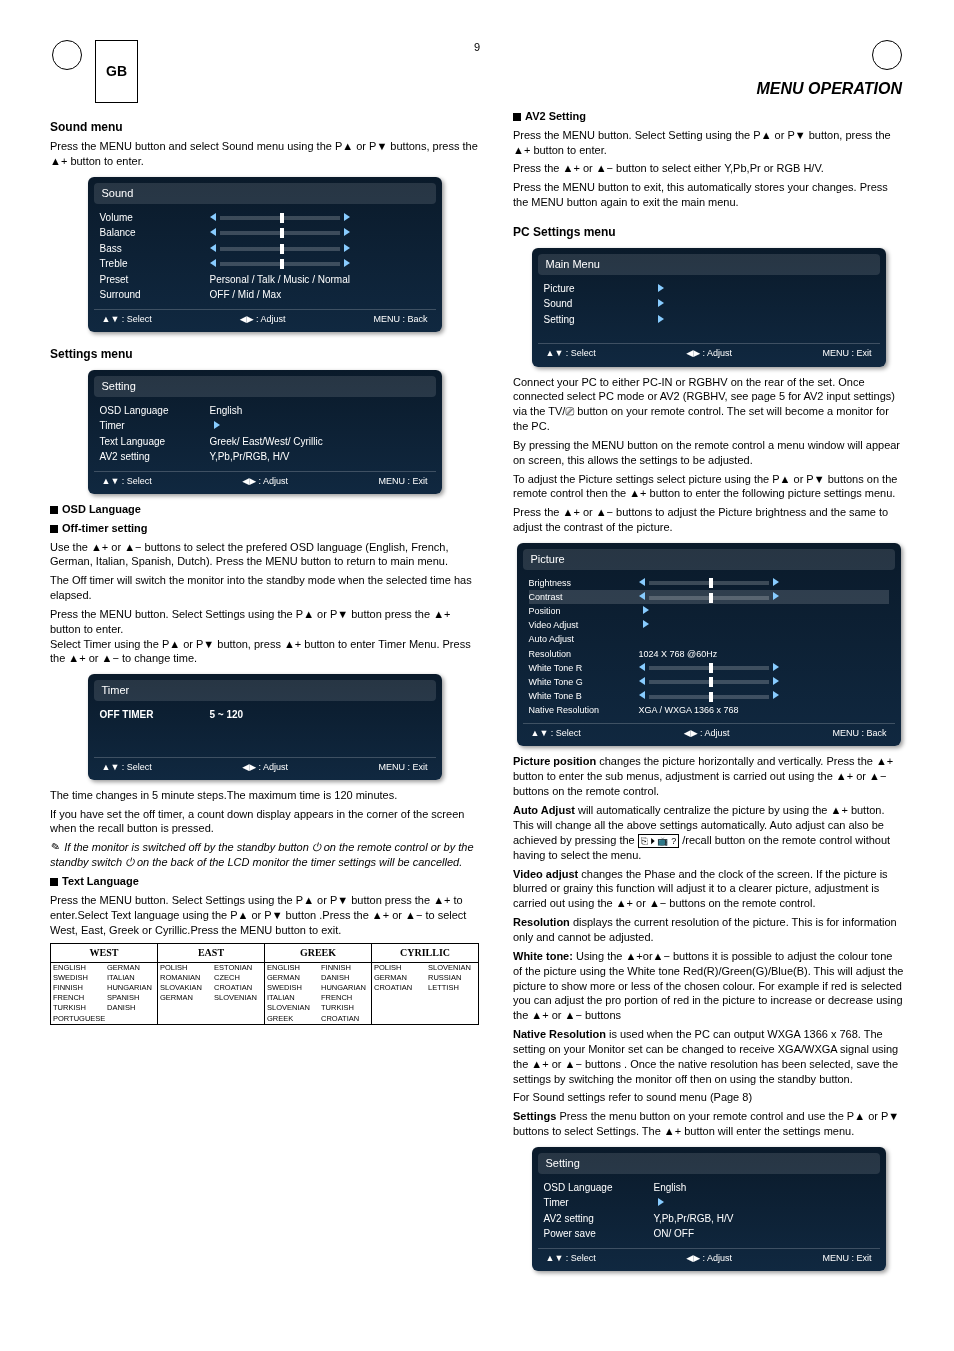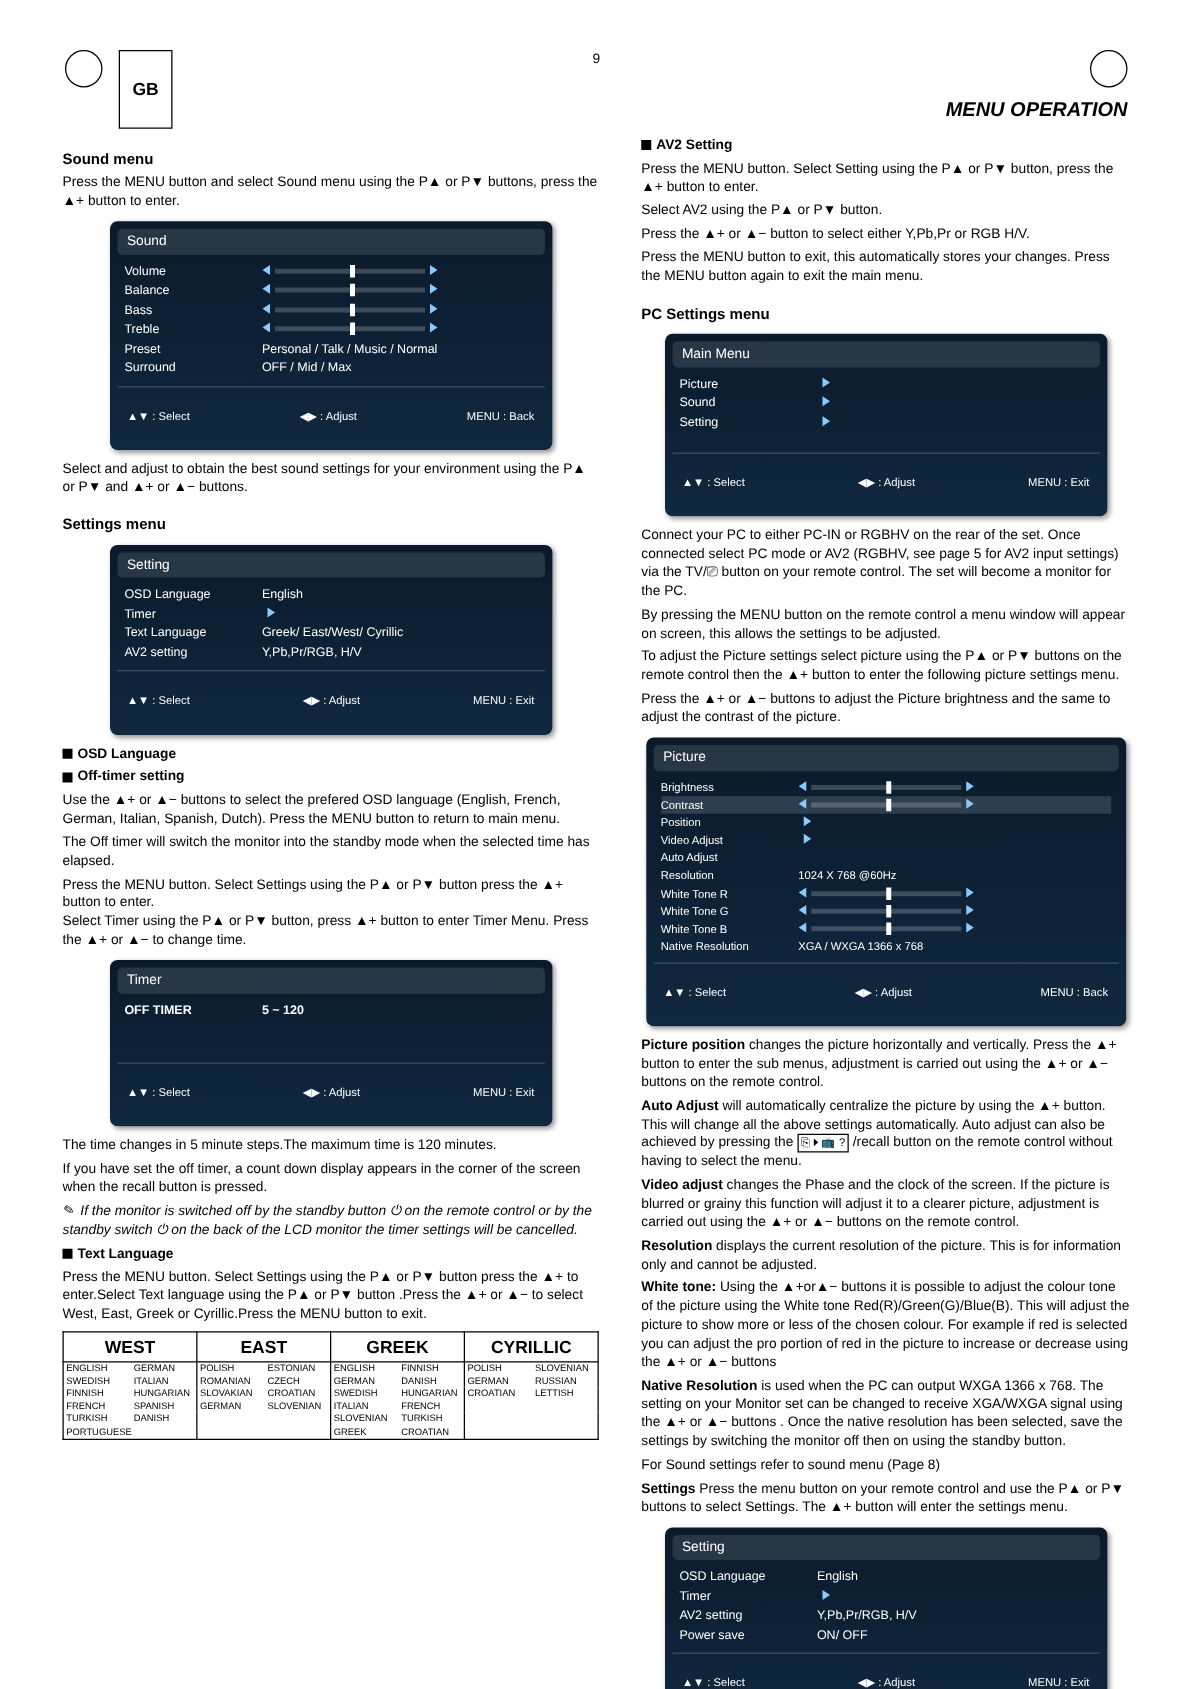--- a/index.html
+++ b/index.html
@@ -51,42 +51,42 @@
     font-size: 11px;
   }
   .panel-row { display:flex; justify-content:center; padding:1px 0; }
   .panel-row .left { flex:0 0 110px; }
   .panel-row .right { flex:1; text-align:left; }
   .panel-bar {
     display:flex; justify-content:space-between;
     font-size:9px;
     border-top:1px solid rgba(255,255,255,0.2);
     margin:6px -6px -2px -6px;
-    padding:17px 8px;
+    padding:3px 8px;
   }
   .slider {
     display:inline-block; width:120px; height:4px; background:rgba(255,255,255,0.2);
     position:relative; vertical-align:middle;
   }
   .slider::after{
     content:""; position:absolute; top:-3px; left:50%; width:4px; height:10px; background:#fff;
   }
   .tri-l, .tri-r {
     display:inline-block; width:0; height:0; border-top:4px solid transparent; border-bottom:4px solid transparent;
   }
   .tri-l { border-right:6px solid #8cf; margin-right:4px;}
   .tri-r { border-left:6px solid #8cf; margin-left:4px;}
   p { margin: 4px 0; }
   .lang-table {
     border-collapse: collapse;
     margin-top:6px;
     font-size:7.5px;
   }
   .lang-table th {
-    border:1px solid #000; padding:2px 4px; font-size:14px; font-weight:bold;
+    border:1px solid #000; padding:2px 4px; font-size:10px; font-weight:bold;font-family:Liberation Serif, serif;
   }
   .lang-table td {
     border-left:1px solid #000; border-right:1px solid #000;
     padding:0 2px; vertical-align:top;
   }
   .lang-table tr.last td { border-bottom:1px solid #000; }
   .sub { display:flex; gap:6px;}
   .sub span { display:inline-block; width:48px;}
   .italic { font-style: italic; }
   .note-pencil { display:inline-block; transform:rotate(-20deg); margin-right:2px;}
@@ -143,21 +143,20 @@
           <span class="left">Surround</span>
           <span class="right">OFF / Mid / Max</span>
         </div>
     <div class="panel-bar">
       <span>▲▼ <span>: Select</span></span>
       <span>◀▶ <span>: Adjust</span></span>
       <span>MENU <span>: Back</span></span>
     </div>
   </div>
 
-  <p><span>Select and adjust to obtain the best sound settings for your environment using the P▲ or P▼ and </span> ▲+ or ▲− buttons.</p>
 
   <div class="section-head">Settings menu</div>
 
   <div class="panel">
     <div class="panel-head">Setting</div>
     <div class="panel-row">
           <span class="left">OSD Language</span>
           <span class="right">English</span>
         </div>
     <div class="panel-row">
@@ -356,21 +355,20 @@
           </tr>
   </tbody>
       </table>
 
 </div>
 
 <div class="col">
 
   <p><span class="bullet"></span><b>AV2 Setting</b></p>
   <p><span>Press the MENU button. Select Setting using the P▲ or P▼ button, press the</span> ▲+ <span>button to enter.</span></p>
-  <p>Select AV2 using the P▲ or P▼ button.</p>
   <p><span>Press the</span> ▲+ or ▲− <span>button to select either Y,Pb,Pr or RGB H/V.</span></p>
   <p>Press the MENU button to exit, this automatically stores your changes. Press the MENU button again to exit the main menu.</p>
 
   <div class="section-head">PC Settings menu</div>
 
   <div class="panel">
     <div class="panel-head">Main Menu</div>
     <div class="panel-row">
           <span class="left">Picture</span>
           <span class="right"><span class="tri-r"></span></span>

